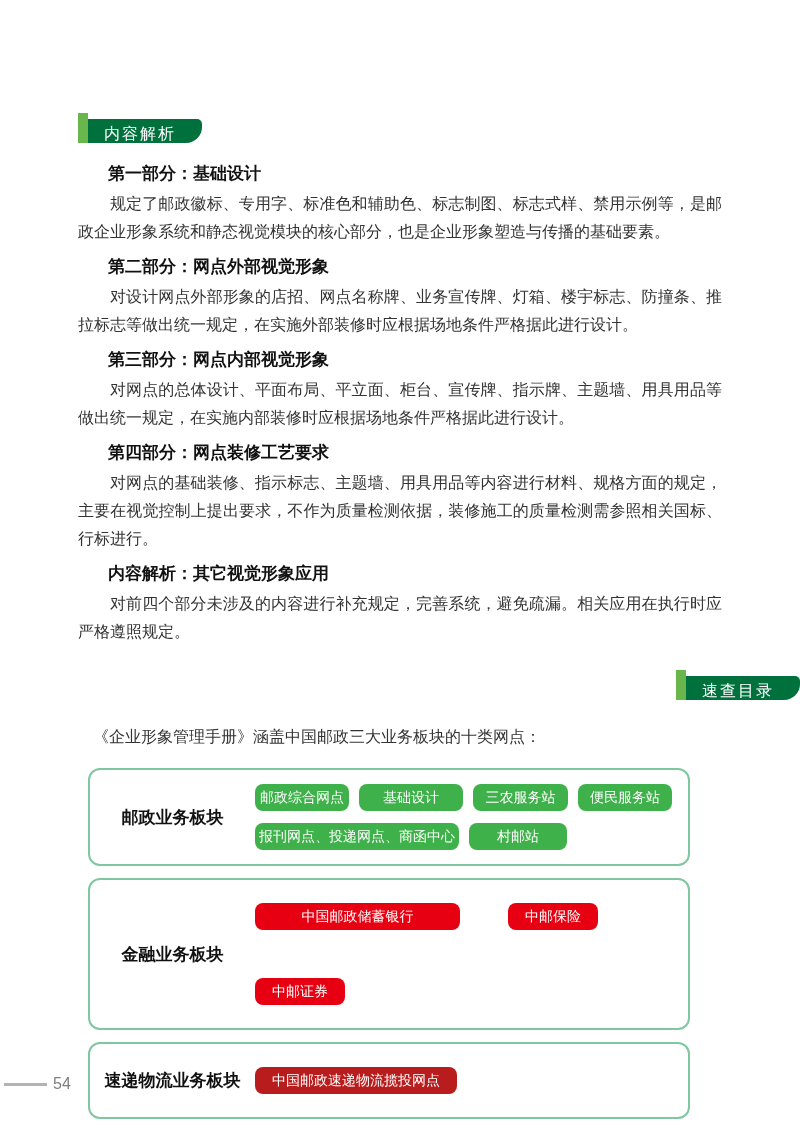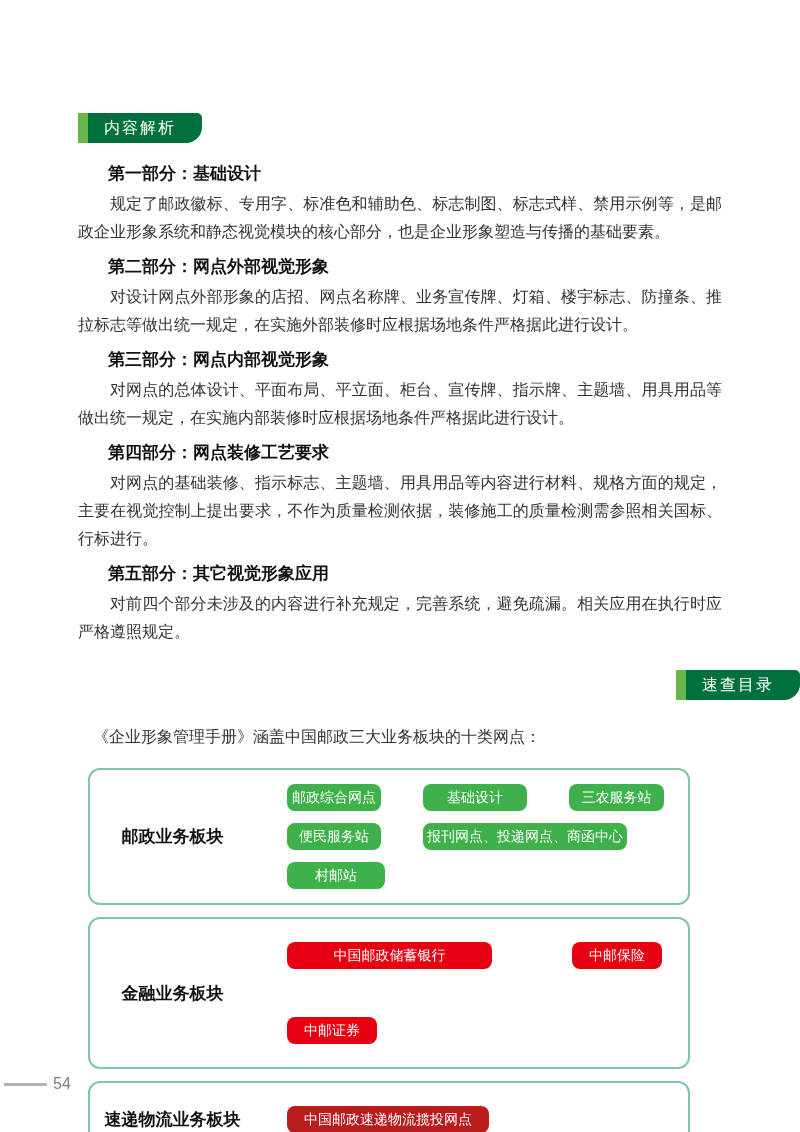--- a/index.html
+++ b/index.html
@@ -14,20 +14,21 @@
   .content { padding-top:113px; }
 
   
   .badge { display:flex; margin-left:78px; height:30px; }
   .badge-bar { width:10px; background:#68b64c; }
   .badge-label {
     background:#00713d; color:#ffffff;
     font-size:16px; line-height:30px; letter-spacing:2px;
     padding:0 26px 0 16px;
     border-radius:0 5px 16px 0;
+    margin-top:6px;
   }
   .badge-quick { margin-top:24px;justify-content:flex-end; }
 
   
   .sections { margin-top:20px; }
   .sec-heading {
     margin:10px 78px 6px 108px;
     font-size:17px; font-weight:bold; color:#111111;
     line-height:21px;
   }
@@ -58,21 +59,21 @@
     font-size:17px; font-weight:bold; color:#111111;
   }
   .pills {
     flex:1; display:flex; flex-wrap:wrap; align-items:center;
     gap:12px 10px; padding:14px 8px 14px 0;
   }
   .pills-pad { padding:23px 8px 23px 0;gap:48px; }
   .pill {
     display:inline-block; height:27px; line-height:27px;
     border-radius:8px; color:#ffffff; font-size:14px;
-    text-align:center; padding:0 4px; white-space:nowrap;margin-left:32px;
+    text-align:center; padding:0 4px; white-space:nowrap;
   }
   .pill-green  { background:#3fb14a; }
   .pill-red    { background:#e60012; }
   .pill-orange { background:#b91c1c; }
   .w94  { min-width:94px; }
   .w104 { min-width:104px; }
   .w95  { min-width:95px; }
   .w202 { min-width:202px; }
   .w98  { min-width:98px; }
   .w205 { min-width:205px; }
@@ -103,21 +104,21 @@
 
       <h3 class="sec-heading">第二部分：网点外部视觉形象</h3>
       <p class="sec-body">对设计网点外部形象的店招、网点名称牌、业务宣传牌、灯箱、楼宇标志、防撞条、推拉标志等做出统一规定，在实施外部装修时应根据场地条件严格据此进行设计。</p>
 
       <h3 class="sec-heading">第三部分：网点内部视觉形象</h3>
       <p class="sec-body">对网点的总体设计、平面布局、平立面、柜台、宣传牌、指示牌、主题墙、用具用品等做出统一规定，在实施内部装修时应根据场地条件严格据此进行设计。</p>
 
       <h3 class="sec-heading">第四部分：网点装修工艺要求</h3>
       <p class="sec-body">对网点的基础装修、指示标志、主题墙、用具用品等内容进行材料、规格方面的规定，主要在视觉控制上提出要求，不作为质量检测依据，装修施工的质量检测需参照相关国标、行标进行。</p>
 
-      <h3 class="sec-heading">第五部分：其它视觉形象应用</h3>
+      <h3 class="sec-heading">内容解析：其它视觉形象应用</h3>
       <p class="sec-body">对前四个部分未涉及的内容进行补充规定，完善系统，避免疏漏。相关应用在执行时应严格遵照规定。</p>
     </div>
 
     <div class="badge badge-quick">
       <span class="badge-bar"></span>
       <span class="badge-label">速查目录</span>
     </div>
 
     <p class="intro">《企业形象管理手册》涵盖中国邮政三大业务板块的十类网点：</p>
 

